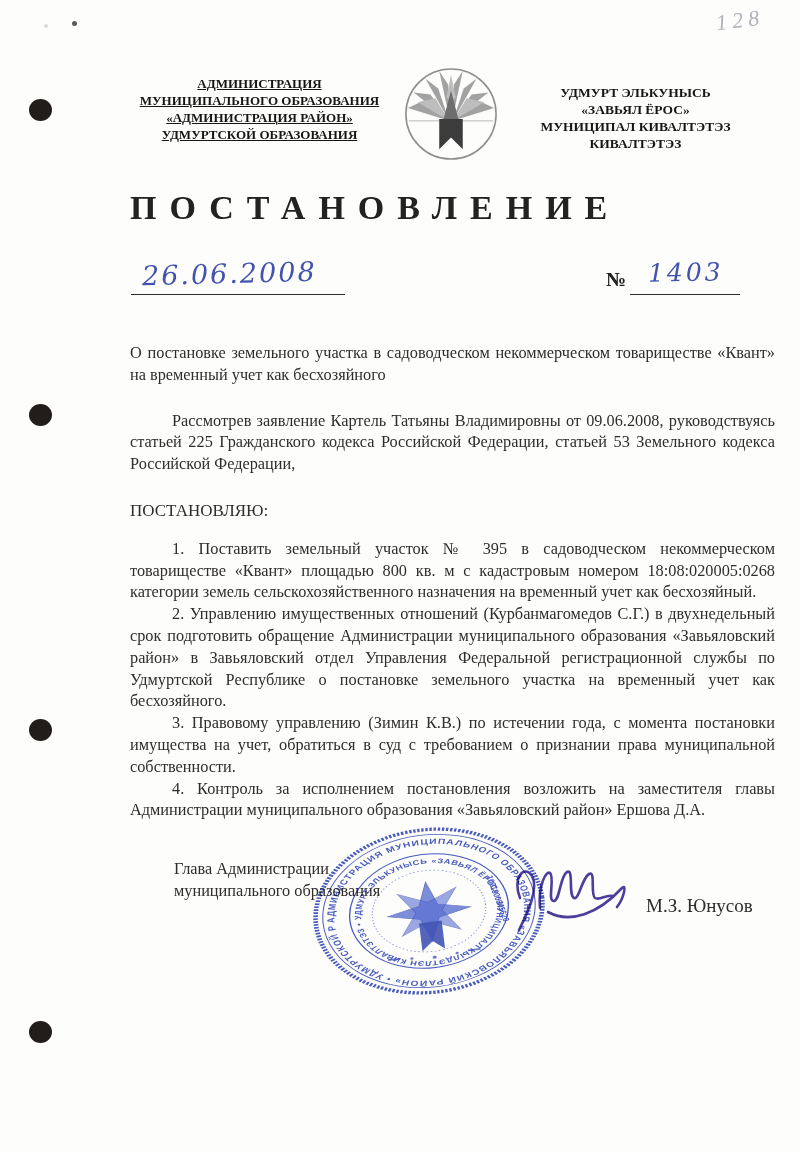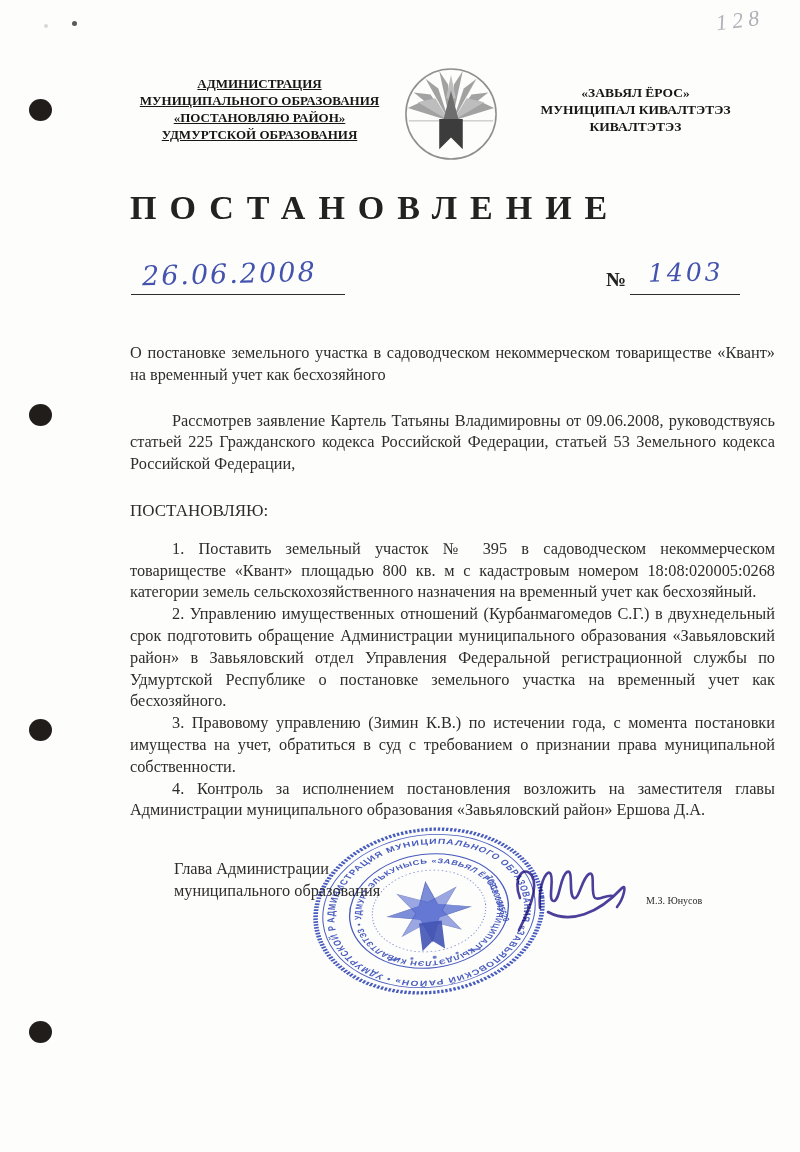--- a/index.html
+++ b/index.html
@@ -53,21 +53,21 @@
   
   .body-col{position:absolute;left:130px;top:322px;width:645px;font-size:16.3px;line-height:21.8px;margin-top:20px;}
   .body-col p{margin:0;text-align:justify;}
   .subject{margin-bottom:24px !important;}
   .preamble{text-indent:42px;margin-bottom:25px !important;}
   .resolve{font-weight:normal;font-size:17px;margin-bottom:16px !important;text-align:left !important;}
   .item{text-indent:42px;}
 
   
   .sig-role{position:absolute;left:130px;top:858px;font-size:16.3px;line-height:22px;margin-left:44px;}
-  .sig-name{position:absolute;left:646px;top:895px;font-size:10px;}
+  .sig-name{position:absolute;left:646px;top:895px;font-size:19px;}
 
   
   .stamp{
     position:absolute;left:310px;top:826px;width:238px;height:170px;
     transform:rotate(-7deg);mix-blend-mode:multiply;opacity:.93;
   }
   
   .signature-scribble{position:absolute;left:506px;top:850px;width:132px;height:96px;mix-blend-mode:multiply;}
 </style>
 </head>
@@ -80,21 +80,21 @@
   <div class="hole h3"></div>
   <div class="hole h4"></div>
   <div class="speck s1"></div>
   <div class="speck s2"></div>
 
   <div class="pencil-number">128</div>
 
   <div class="org-left">
     <div>АДМИНИСТРАЦИЯ</div>
     <div>МУНИЦИПАЛЬНОГО ОБРАЗОВАНИЯ</div>
-    <div>«ПОСТАНОВЛЯЮ  РАЙОН»</div>
+    <div>«АДМИНИСТРАЦИЯ  РАЙОН»</div>
     <div>УДМУРТСКОЙ ОБРАЗОВАНИЯ</div>
   </div>
 
   <div class="emblem">
     <svg viewBox="0 0 100 100" width="98" height="100">
       <circle cx="50" cy="50" r="46" fill="none" stroke="#8f8f8f" stroke-width="1.6"></circle>
       <line x1="7" y1="57" x2="93" y2="57" stroke="#a8a8a8" stroke-width="0.8"></line>
       <g fill="#a2a2a2">
         <polygon points="48,57 6,44 23,36"></polygon>
         <polygon points="48,57 12,28 29,30"></polygon>
@@ -109,20 +109,21 @@
         <polygon points="48,57 16,38 34,34"></polygon>
         <polygon points="52,57 84,38 66,34"></polygon>
         <polygon points="50,10 45,34 55,34"></polygon>
       </g>
       <polygon points="50,26 42,57 58,57" fill="#6e6e6e"></polygon>
       <polygon points="38,55 62,55 62,86 50,74 38,86" fill="#3c3c3c"></polygon>
     </svg>
   </div>
 
   <div class="org-right">
+    <div>УДМУРТ  ЭЛЬКУНЫСЬ</div>
     <div>«ЗАВЬЯЛ ЁРОС»</div>
     <div>МУНИЦИПАЛ КИВАЛТЭТЭЗ</div>
     <div>КИВАЛТЭТЭЗ</div>
   </div>
 
   <div class="title">ПОСТАНОВЛЕНИЕ</div>
 
   <div class="date-underline"></div>
   <div class="date-hand hand">26.06.2008</div>
   <div class="num-sign">№</div>

